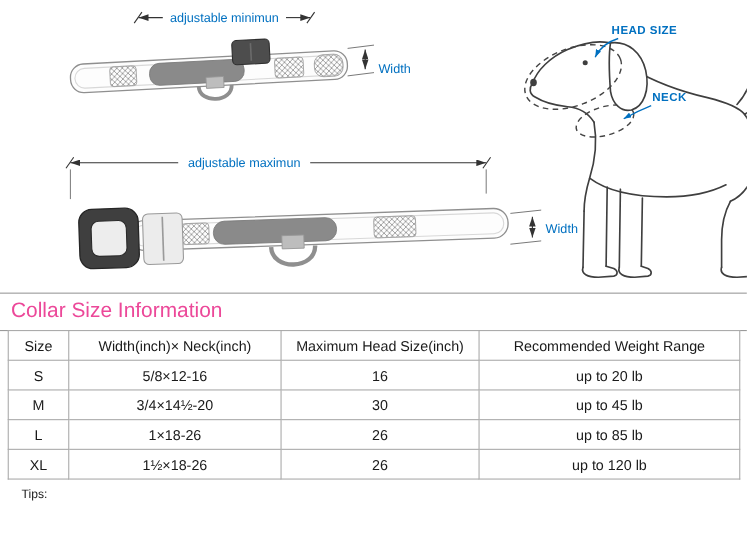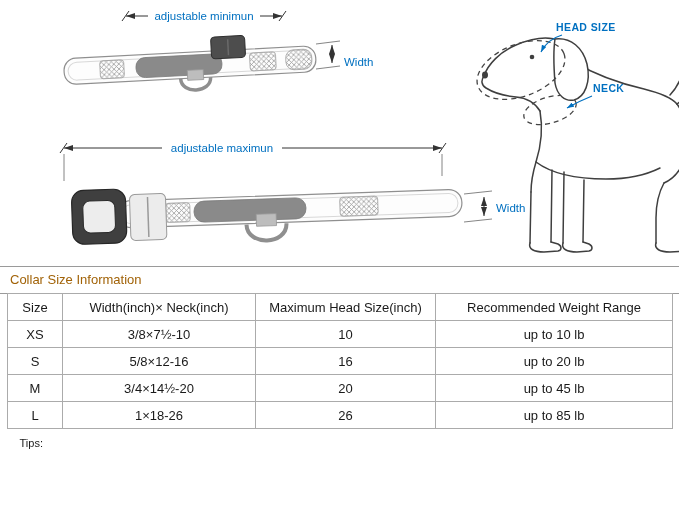--- a/index.html
+++ b/index.html
@@ -12,21 +12,21 @@
   .diagram-area { width:679px; height:266px; position:relative;margin-left:44px; }
   svg text { font-family:"Liberation Sans","DejaVu Sans",sans-serif; }
   .dim-label { fill:#0070C0; font-size:11.5px; }
   .anno-label { fill:#0070C0; font-size:10.5px; font-weight:bold; letter-spacing:.4px; }
   .dimline { stroke:#333333; stroke-width:1; fill:none; }
   .extline { stroke:#777777; stroke-width:0.9; fill:none; }
   .outline { stroke:#3f3f3f; stroke-width:1.5; fill:none; stroke-linecap:round; }
   .dashed { stroke:#444444; stroke-width:1.3; fill:none; stroke-dasharray:5 4; }
   .section-title {
     border-top:1px solid #9a9a9a; border-bottom:1px solid #9a9a9a;
-    padding:5px 10px 6px 10px; font-size:13px; color:#a16207; background:#fff;
+    padding:5px 10px 6px 10px; font-size:19px; color:#ec4899; background:#fff;
   }
   table.size-table {
     border-collapse:collapse; table-layout:fixed;
     width:665px; margin:-1px 23px 0 7px;padding-left:16px;
   }
   .size-table th, .size-table td {
     border:1px solid #ababab; text-align:center; vertical-align:middle;
     font-size:13px; font-weight:normal; height:27px; padding:0 4px;
     background:#fff;
   }
@@ -154,42 +154,42 @@
   <thead>
     <tr>
       <th>Size</th>
       <th>Width(inch)× Neck(inch)</th>
       <th>Maximum Head Size(inch)</th>
       <th>Recommended Weight Range</th>
     </tr>
   </thead>
   <tbody>
     <tr>
-      <td>XS</td>
-      <td>3/8×7½-10</td>
-      <td>10</td>
-      <td>up to 10 lb</td>
-    </tr>
-    <tr>
       <td>S</td>
       <td>5/8×12-16</td>
       <td>16</td>
       <td>up to 20 lb</td>
     </tr>
     <tr>
       <td>M</td>
       <td>3/4×14½-20</td>
-      <td>20</td>
+      <td>30</td>
       <td>up to 45 lb</td>
     </tr>
     <tr>
       <td>L</td>
       <td>1×18-26</td>
       <td>26</td>
       <td>up to 85 lb</td>
+    </tr>
+    <tr>
+      <td>XL</td>
+      <td>1½×18-26</td>
+      <td>26</td>
+      <td>up to 120 lb</td>
     </tr>
   </tbody>
 </table>
 
 <div class="tips">
   <span class="tips-label">Tips:</span>
   <span class="tip-list">
   </span>
 </div>
 

